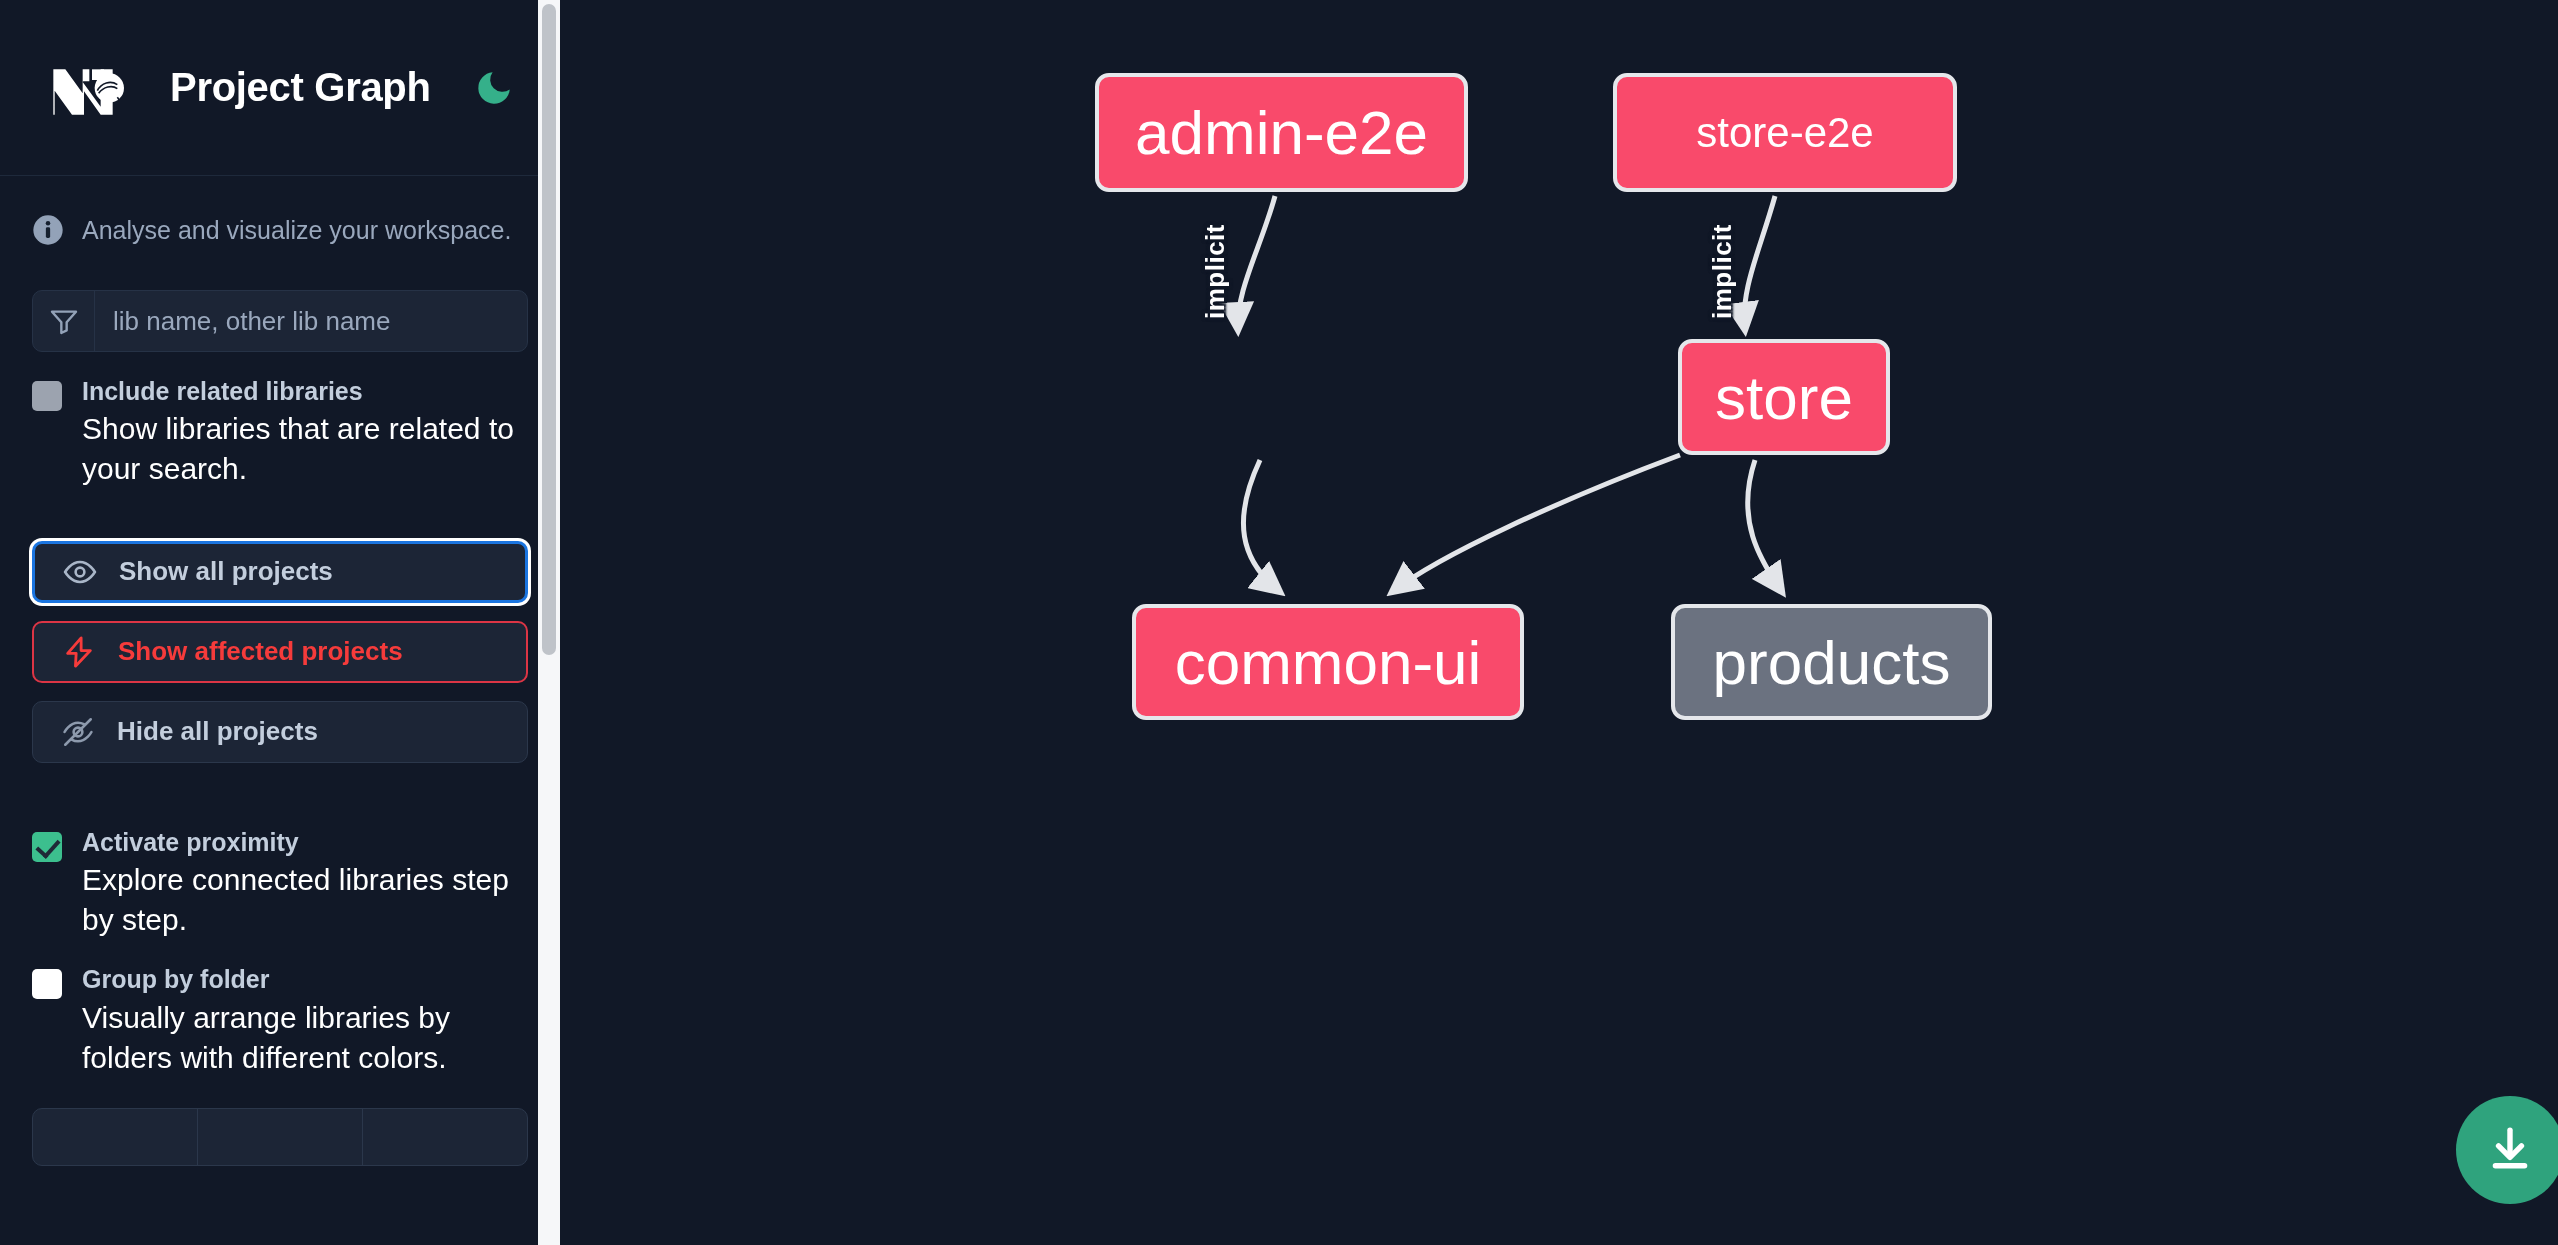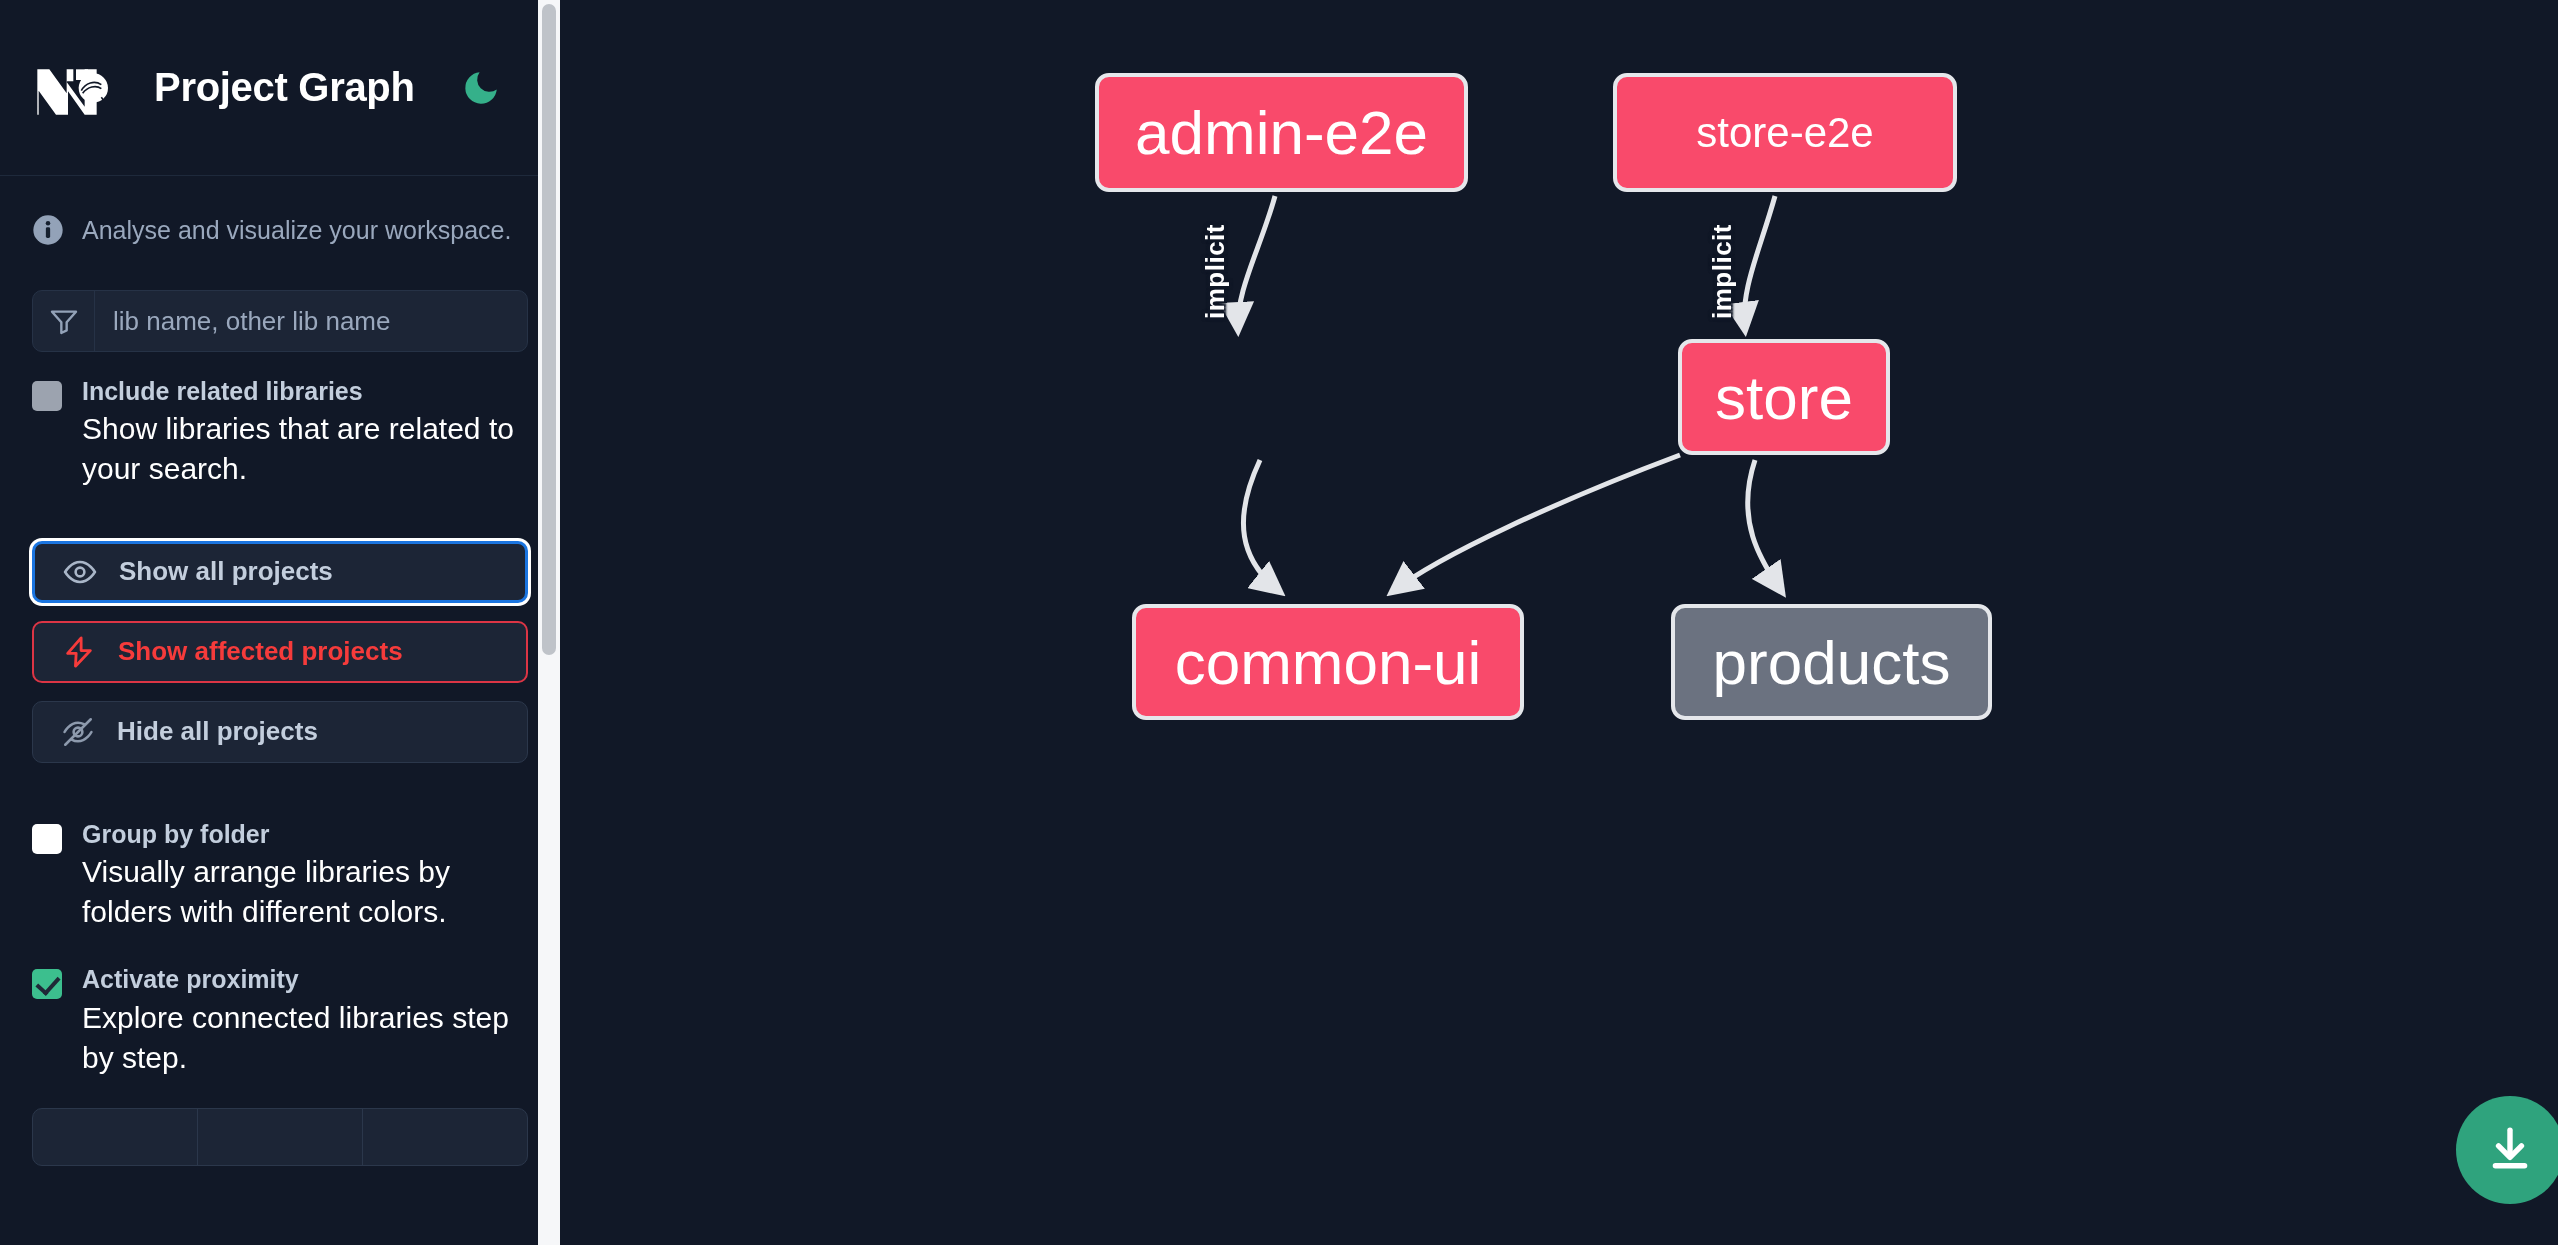--- a/index.html
+++ b/index.html
@@ -15,21 +15,21 @@
   .sidebar {
     position:relative;
     width:560px; height:1245px;
     background:#111827;
     flex:0 0 560px;
     overflow:hidden;
   }
   .sidebar-header {
     height:176px;
     display:flex; align-items:center;
-    padding:0 32px;
+    padding:0 48px;
     border-bottom:1px solid #1e293b;
     gap:0;
   }
   .nx-logo { width:80px; height:62px; flex:0 0 80px; }
   .app-title {
     font-size:40px; font-weight:700; color:#ffffff;
     margin-left:42px; letter-spacing:-0.3px;
     white-space:nowrap;
   }
   .theme-toggle {
@@ -269,33 +269,33 @@
               <circle cx="12" cy="12" r="3.1" fill="none" stroke="#8d9aad" stroke-width="1.8"></circle>
               <path d="M3 21L21 3" stroke="#8d9aad" stroke-width="1.8" stroke-linecap="round"></path>
             </svg>
           </span>
           <span>Hide all projects</span>
         </button>
       </div>
 
       <div class="sep"></div>
 
+      <div class="check-row" style="margin-top:32px">
+        <span class="cb green"></span>
+        <span class="check-txt">
+          <span class="check-title">Activate proximity</span>
+          <span class="check-desc" style="display:block">Explore connected libraries step by step.</span>
+        </span>
+      </div>
+
       <div class="check-row">
         <span class="cb white"></span>
         <span class="check-txt">
           <span class="check-title">Group by folder</span>
           <span class="check-desc" style="display:block">Visually arrange libraries by folders with different colors.</span>
-        </span>
-      </div>
-
-      <div class="check-row" style="margin-top:32px">
-        <span class="cb green"></span>
-        <span class="check-txt">
-          <span class="check-title">Activate proximity</span>
-          <span class="check-desc" style="display:block">Explore connected libraries step by step.</span>
         </span>
       </div>
 
       <div class="seg-control">
         <span class="seg-item"></span>
         <span class="seg-item"></span>
         <span class="seg-item"></span>
       </div>
 
     </div>

